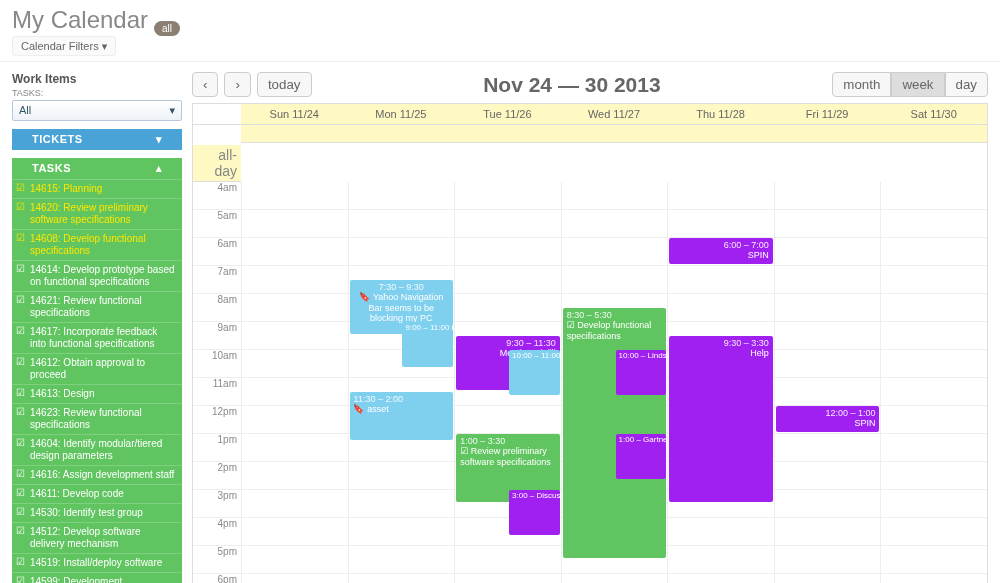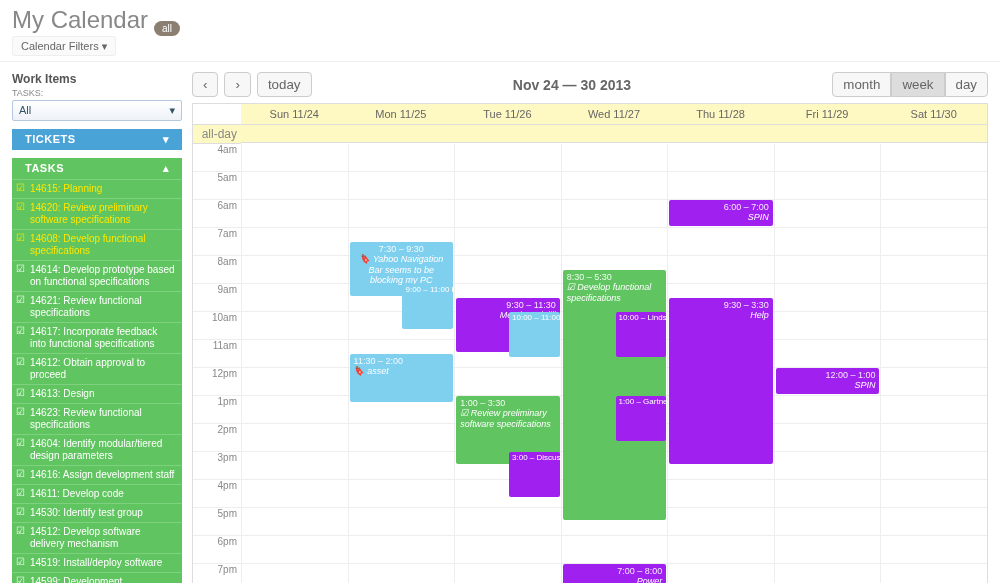--- a/index.html
+++ b/index.html
@@ -7,43 +7,43 @@
 .page-title { font-size: 24px; color: #888; padding: 6px 12px 0 12px; display: flex; align-items: baseline; gap: 6px; }
 .badge-all { background: #8a7f70; color: #fff; font-size: 10px; padding: 2px 8px; border-radius: 8px; position: relative; top: 4px; }
 .filters-bar { border-bottom: 1px solid #eee; padding: 6px 12px 8px 12px; }
 .filters-toggle { background: #fafafa; border: 1px solid #eee; padding: 3px 8px; border-radius: 3px; color: #666; cursor: pointer; }
 .layout { display: flex; gap: 10px; padding: 10px 12px; }
 .sidebar { width: 170px; flex: 0 0 170px; }
 .sidebar h3 { color: #555; font-size: 12px; margin-bottom: 2px; }
 .sidebar .small-label { color: #888; font-size: 9px; margin-bottom: 2px; }
 .filter-select { width: 100%; border: 1px solid #b5c7e1; background: linear-gradient(#fff,#eef2f8); padding: 3px 6px; border-radius: 2px; color: #356; cursor: pointer; display: flex; justify-content: space-between; }
 .filter-select .caret { color: #356; }
-.cat-header { background: #60c560; color: #fff; padding: 4px 13px; font-weight: bold; font-size: 11px; letter-spacing: .5px; margin-top: 8px; cursor: pointer; display: flex; justify-content: space-between; }
+.cat-header { background: #60c560; color: #fff; padding: 4px 20px; font-weight: bold; font-size: 11px; letter-spacing: .5px; margin-top: 8px; cursor: pointer; display: flex; justify-content: space-between; }
 .task-list { display: flex; flex-direction: column; }
 .task { background: #60c560; color: #fff; padding: 3px 6px 3px 18px; font-size: 10px; border-top: 1px solid #7ed17e; position: relative; cursor: grab; line-height: 1.2; }
 .task.yellow { color: #ffe600; }
 .task::before { content: "☑"; position: absolute; left: 4px; top: 2px; font-size: 10px; opacity: .9; }
 .calendar { flex: 1; }
 .cal-top { display: flex; align-items: center; margin-bottom: 6px; gap: 6px; }
 .cal-top .btn { border: 1px solid #ccc; background: #f7f7f7; padding: 4px 10px; border-radius: 4px; cursor: pointer; color: #666; }
-.cal-top .title { flex: 1; text-align: center; font-size: 14px; font-weight: bold; color: #666; }
+.cal-top .title { flex: 1; text-align: center; font-size: 21px; font-weight: bold; color: #666; }
 .view-group { display: flex; }
 .view-group .btn { border-radius: 0; }
 .view-group .btn:first-child { border-radius: 4px 0 0 4px; }
 .view-group .btn:last-child { border-radius: 0 4px 4px 0; }
 .view-group .btn.active { background: #ddd; }
 .cal-grid { display: grid; grid-template-columns: 48px repeat(7, 1fr); border: 1px solid #ddd; }
 .cal-header { background: #fef9c3; border-bottom: 1px solid #ddd; padding: 4px 2px; text-align: center; color: #666; font-size: 11px; }
 .cal-header.corner { background: #fff; }
 .time-slot { height: 28px; text-align: right; padding-right: 4px; color: #888; font-size: 10px; border-bottom: 1px solid #eee; }
 .day-col { position: relative; border-left: 1px solid #eee; }
 .hour-line { height: 28px; border-bottom: 1px solid #eee; }
 .event { position: absolute; left: 1px; right: 1px; border-radius: 2px; padding: 2px 4px; color: #fff; font-size: 9px; overflow: hidden; line-height: 1.15; }
 .event .et { font-size: 9px; opacity: .9; }
-.event .etitle { font-size: 9px; font-style: italic; }
+.event .etitle { font-size: 9px; }
 .ev-blue { background: #7fcfee; }
 .ev-green { background: #60c560; }
 .ev-purple { background: #a020f0; text-align: right; }
 .ev-chip { position: absolute; right: 1px; width: 48%; color: #fff; font-size: 8px; padding: 1px 3px; border-radius: 2px; white-space: nowrap; overflow: hidden; }
 </style>
 </head>
 <body>
 
 <div class="page-title">
   <span>My Calendar</span>
@@ -105,21 +105,21 @@
 
     <div class="cal-grid" id="cal-grid">
         <div class="cal-header corner"></div>
         <div class="cal-header">Sun 11/24</div>
         <div class="cal-header">Mon 11/25</div>
         <div class="cal-header">Tue 11/26</div>
         <div class="cal-header">Wed 11/27</div>
         <div class="cal-header">Thu 11/28</div>
         <div class="cal-header">Fri 11/29</div>
         <div class="cal-header">Sat 11/30</div>
-        <div class="cal-header" style="text-align: right; color: rgb(136, 136, 136); font-size: 12px; padding: 2px 4px;">all-day</div>
+        <div class="cal-header" style="text-align: right; color: rgb(136, 136, 136); font-size: 14px; padding: 2px 4px; margin-top: 20px;">all-day</div>
         <div class="cal-header" style="height: 18px;"></div>
         <div class="cal-header" style="height: 18px;"></div>
         <div class="cal-header" style="height: 18px;"></div>
         <div class="cal-header" style="height: 18px;"></div>
         <div class="cal-header" style="height: 18px;"></div>
         <div class="cal-header" style="height: 18px;"></div>
         <div class="cal-header" style="height: 18px;"></div>
         <div>
           <div class="time-slot">4am</div>
           <div class="time-slot">5am</div>

